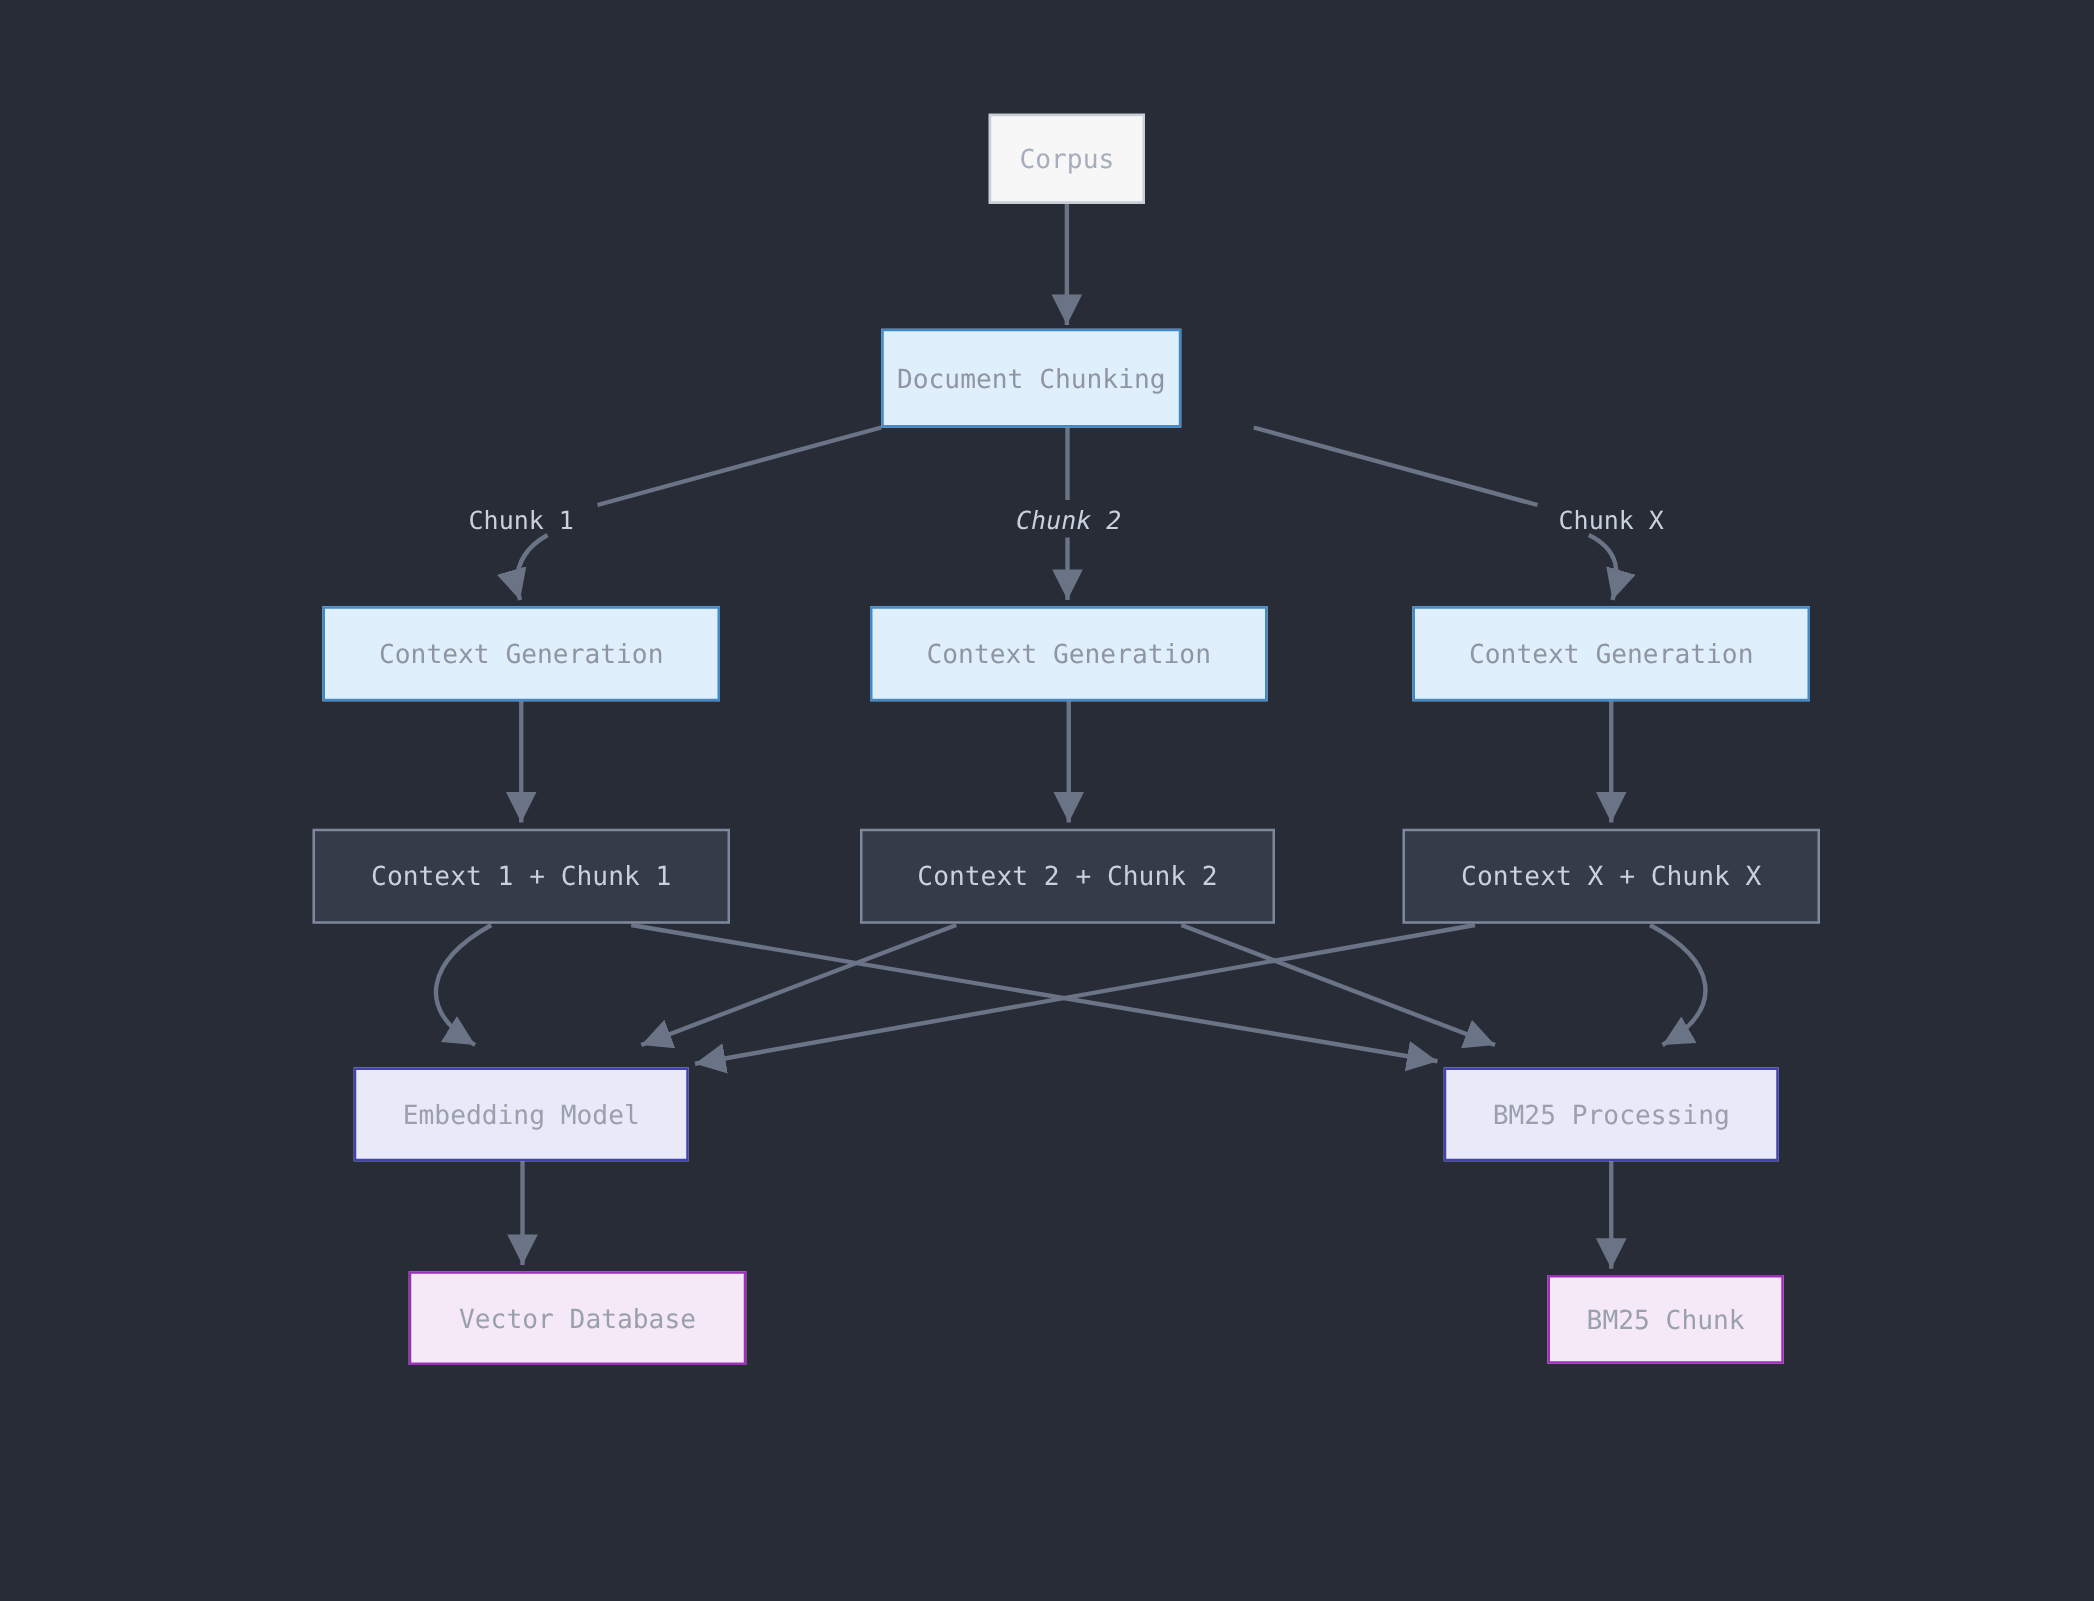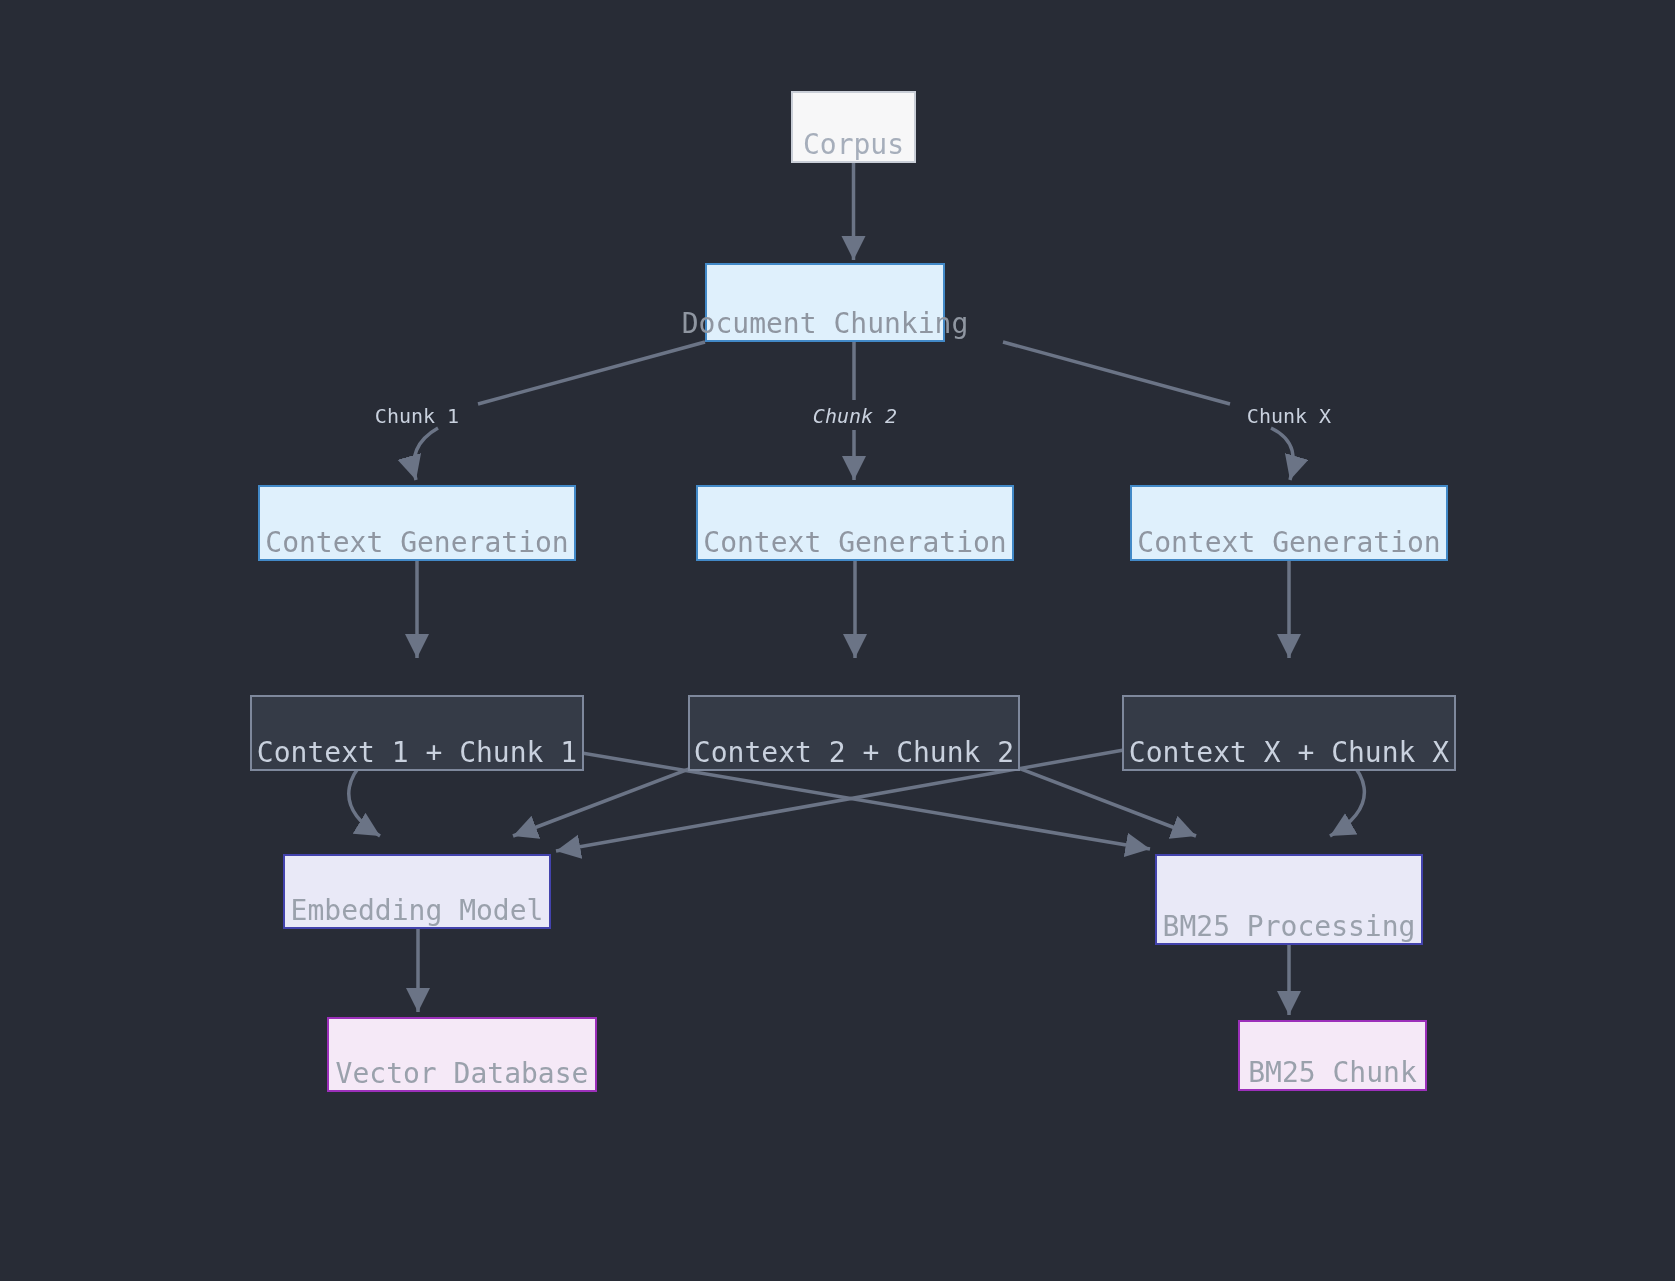--- a/index.html
+++ b/index.html
@@ -16,38 +16,38 @@
   #canvas{
     position:relative; width:1675px; height:1281px;
     background:var(--background); overflow:hidden;
     font-family:"DejaVu Sans Mono","Liberation Mono",monospace;
   }
   #edge-layer{position:absolute;left:0;top:0;width:1675px;height:1281px;}
   .edge{stroke:var(--edge);stroke-width:3.5;fill:none;}
   marker path{fill:var(--edge);}
   .node{
     position:absolute; box-sizing:border-box;
-    display:flex; align-items:flex-end; justify-content:center;
-    font-size:28px; white-space:nowrap;
+    display:flex; align-items:center; justify-content:center;
+    font-size:21px; white-space:nowrap;
   }
   .style-root   {background:var(--corpus-fill); border:2px solid var(--corpus-border); color:var(--corpus-text);}
   .style-process{background:var(--process-fill);border:2px solid var(--process-border);color:var(--box-text);}
-  .style-combine{background:var(--combine-fill);border:2px solid var(--combine-border);color:var(--dark-box-text);margin-top:32px;}
+  .style-combine{background:var(--combine-fill);border:2px solid var(--combine-border);color:var(--dark-box-text);}
   .style-model  {background:var(--model-fill);  border:2px solid var(--model-border);  color:var(--model-text);margin-top:14px;}
   .style-store  {background:var(--store-fill);  border:2px solid var(--store-border);  color:var(--model-text);margin-left:44px;}
   .n-corpus {left:791px; top:91px;  width:125px; height:72px;}
   .n-doc    {left:705px; top:263px; width:240px; height:79px;}
   .n-cg1    {left:258px; top:485px; width:318px; height:76px;}
   .n-cg2    {left:696px; top:485px; width:318px; height:76px;}
   .n-cg3    {left:1130px;top:485px; width:318px; height:76px;}
   .n-cc1    {left:250px; top:663px; width:334px; height:76px;}
   .n-cc2    {left:688px; top:663px; width:332px; height:76px;}
   .n-cc3    {left:1122px;top:663px; width:334px; height:76px;}
   .n-em     {left:283px; top:840px; width:268px; height:75px;}
-  .n-bm     {left:1155px;top:840px; width:268px; height:91px;}
+  .n-bm     {left:1155px;top:840px; width:268px; height:75px;}
   .n-vdb    {left:283px; top:1017px;width:270px; height:75px;}
   .n-idx    {left:1194px;top:1020px;width:189px; height:71px;}
   .edge-label{
     position:absolute; transform:translate(-50%,-50%);
     font-size:20px; color:var(--edge-label-text); white-space:nowrap;
   }
   .el-1{left:417px; top:416px;}
   .el-2{left:855px; top:416px;font-style:italic;}
   .el-x{left:1289px;top:416px;}
 </style>

